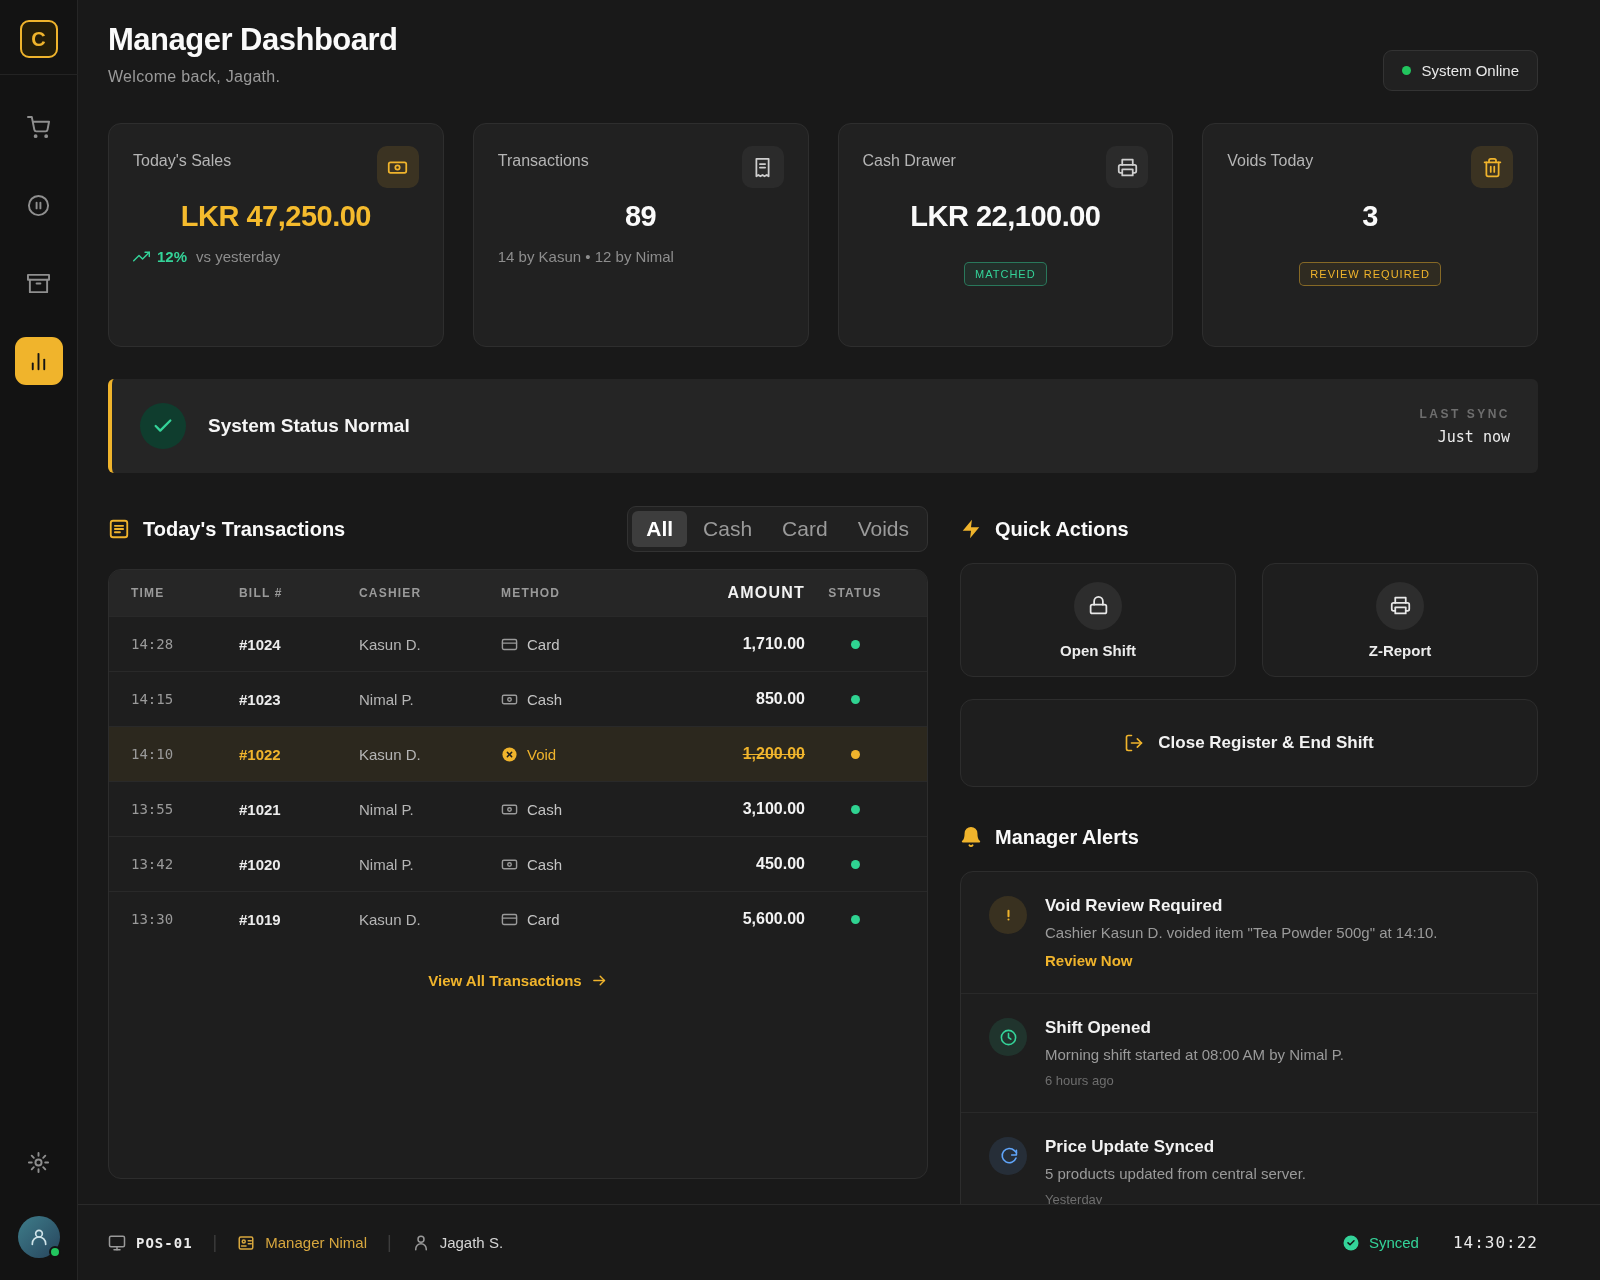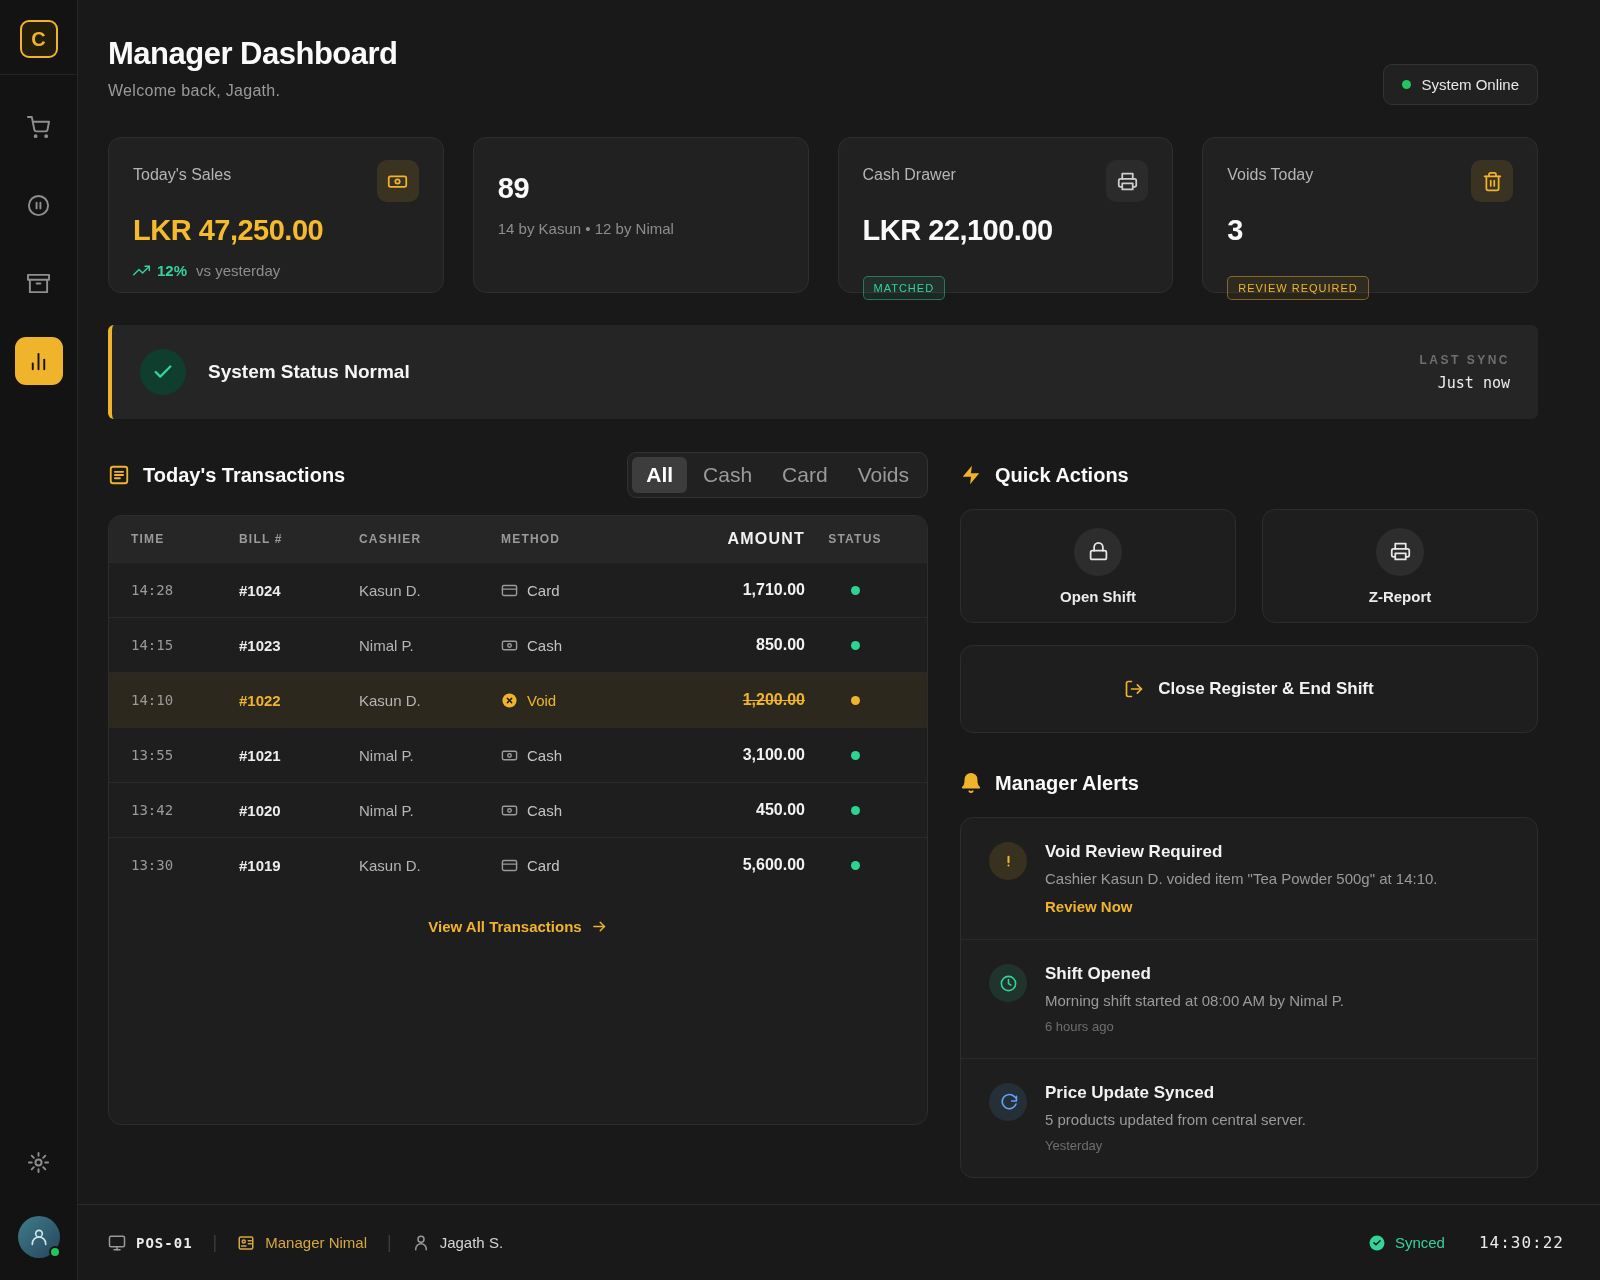--- a/index.html
+++ b/index.html
@@ -20,31 +20,31 @@
   .nav-btn { width:48px; height:48px; border-radius:11px; display:flex; align-items:center; justify-content:center; color:#8f8f8f; margin-bottom:30px; cursor:pointer; }
   .nav-btn svg { width:23px; height:23px; }
   .nav-btn.active { background:#f0b42c; color:#141414; }
   .side-spacer { flex:1; }
   .avatar { width:42px; height:42px; border-radius:50%; position:relative; margin-bottom:22px; background:linear-gradient(135deg,#3e7d8a,#27445c); display:flex; align-items:center; justify-content:center; color:#cfe3e8; }
   .avatar svg { width:20px; height:20px; }
   .avatar .dot { position:absolute; right:-1px; bottom:0; width:12px; height:12px; border-radius:50%; background:#22c55e; border:2px solid #131313; }
 
   
   .main { flex:1; display:flex; flex-direction:column; min-width:0; }
-  .content { flex:1; padding:36px 62px 0 30px; overflow:hidden; }
+  .content { flex:1; padding:22px 62px 0 30px; overflow:hidden; }
 
   .page-header { display:flex; justify-content:space-between; align-items:flex-start; }
   .page-title { font-size:31px; font-weight:bold; letter-spacing:-0.5px; color:#fafafa; }
   .page-sub { margin-top:10px; color:#9a9a9a; font-size:16px; letter-spacing:0.3px; }
   .online-badge { display:flex; align-items:center; gap:10px; background:#212121; border:1px solid #333; border-radius:9px; padding:11px 18px; font-size:15px; color:#e8e8e8; margin-top:28px; }
   .dot-green { width:9px; height:9px; border-radius:50%; background:#22c55e; }
 
   
   .stats { display:grid; grid-template-columns:repeat(4,1fr); gap:29px; margin-top:32px; }
-  .stat-card { background:#212121; border:1px solid #2e2e2e; border-radius:13px; padding:22px 24px; height:156px; }
+  .stat-card { background:#212121; border:1px solid #2e2e2e; border-radius:13px; padding:22px 24px; height:224px;text-align:center; }
   .stat-top { display:flex; justify-content:space-between; align-items:flex-start; }
   .stat-label { color:#b5b5b5; font-size:16px; padding-top:6px; }
   .icon-chip { width:42px; height:42px; border-radius:10px; display:flex; align-items:center; justify-content:center; }
   .icon-chip.amber { background:rgba(240,180,44,0.13); color:#f0b42c; }
   .icon-chip.gray { background:#2b2b2b; color:#cfcfcf; }
   .icon-chip svg { width:21px; height:21px; }
   .stat-value { font-size:29px; font-weight:bold; margin-top:12px; letter-spacing:-0.5px; color:#fafafa; }
   .stat-value.amber { color:#f5bb2d; }
   .stat-sub { margin-top:15px; display:flex; align-items:center; gap:9px; font-size:15px; color:#8d8d8d; }
   .trend { color:#34d399; font-weight:600; display:flex; align-items:center; gap:7px; }
@@ -115,21 +115,21 @@
   .alert-ic.warn { background:rgba(240,180,44,0.13); color:#f0b42c; }
   .alert-ic.ok { background:rgba(52,211,153,0.12); color:#34d399; }
   .alert-ic.info { background:rgba(96,165,250,0.12); color:#60a5fa; }
   .alert-ic svg { width:19px; height:19px; }
   .alert-title { font-size:17px; font-weight:600; color:#f2f2f2; }
   .alert-msg { margin-top:6px; font-size:15px; color:#9a9a9a; line-height:1.4; }
   .alert-action { margin-top:9px; font-size:15px; font-weight:600; color:#f0b42c; cursor:pointer; }
   .alert-meta { margin-top:8px; font-size:13px; color:#6e6e6e; }
 
   
-  .footer { height:76px; border-top:1px solid #2a2a2a; display:flex; align-items:center; justify-content:space-between; padding:0 36px 0 30px; flex-shrink:0; }
+  .footer { height:76px; border-top:1px solid #2a2a2a; display:flex; align-items:center; justify-content:space-between; padding:0 62px 0 30px; flex-shrink:0; }
   .f-left { display:flex; align-items:center; }
   .f-item { display:flex; align-items:center; gap:10px; font-size:15px; color:#d6d6d6; }
   .f-item svg { width:18px; height:18px; color:#9a9a9a; }
   .f-item.terminal .f-label { font-family:"DejaVu Sans Mono", monospace; font-size:14px; letter-spacing:1px; color:#ececec; font-weight:bold; }
   .f-item.manager { color:#d8a73e; }
   .f-item.manager svg { color:#d8a73e; }
   .f-div { color:#3c3c3c; margin:0 20px; font-size:18px; }
   .f-right { display:flex; align-items:center; gap:34px; }
   .f-sync { display:flex; align-items:center; gap:9px; color:#34d399; font-size:15px; }
   .f-sync svg { width:18px; height:18px; }
@@ -236,20 +236,30 @@
                     <polyline points="17 6 23 6 23 12"></polyline>
                   </svg>
                 </span>
               <span>12%</span>
             </span>
             <span>vs yesterday</span>
           </div>
         </div>
 
         <div class="stat-card">
+          <div class="stat-top">
+            <div class="stat-label">Transactions</div>
+            <div class="icon-chip gray">
+                <svg viewBox="0 0 24 24" width="21" height="21">
+                  <path d="M5 2h14v20l-2.3-1.5-2.4 1.5-2.3-1.5L9.6 22l-2.3-1.5L5 22V2z"></path>
+                  <line x1="9" y1="8" x2="15" y2="8"></line>
+                  <line x1="9" y1="12" x2="15" y2="12"></line>
+                </svg>
+              </div>
+          </div>
           <div class="stat-value">89</div>
           <div class="stat-sub">
               <span>14 by Kasun • 12 by Nimal</span>
             </div>
         </div>
 
         <div class="stat-card">
           <div class="stat-top">
             <div class="stat-label">Cash Drawer</div>
             <div class="icon-chip gray">

